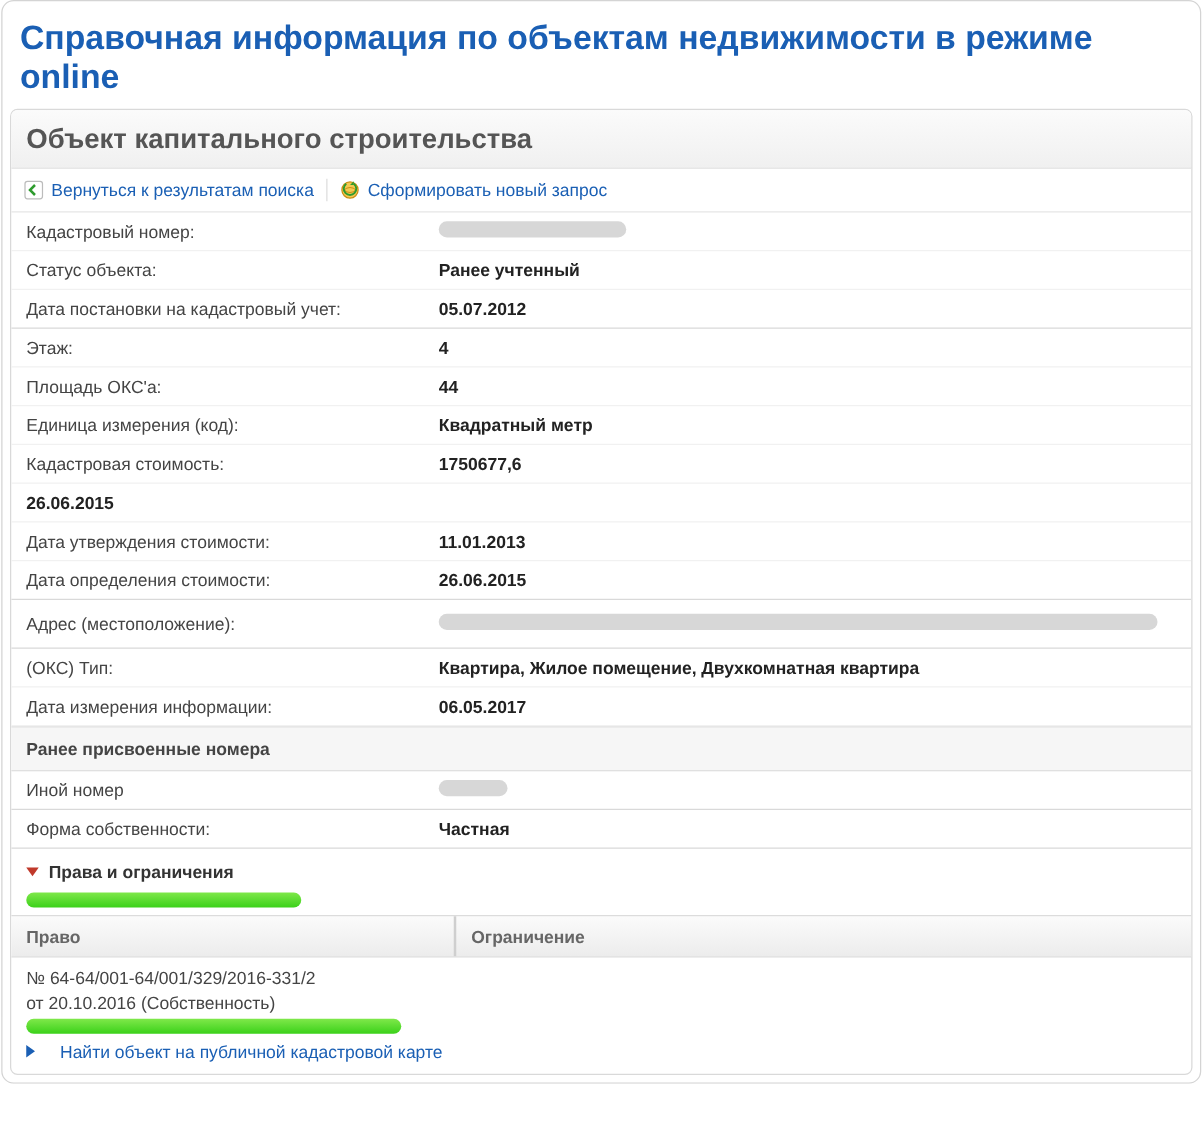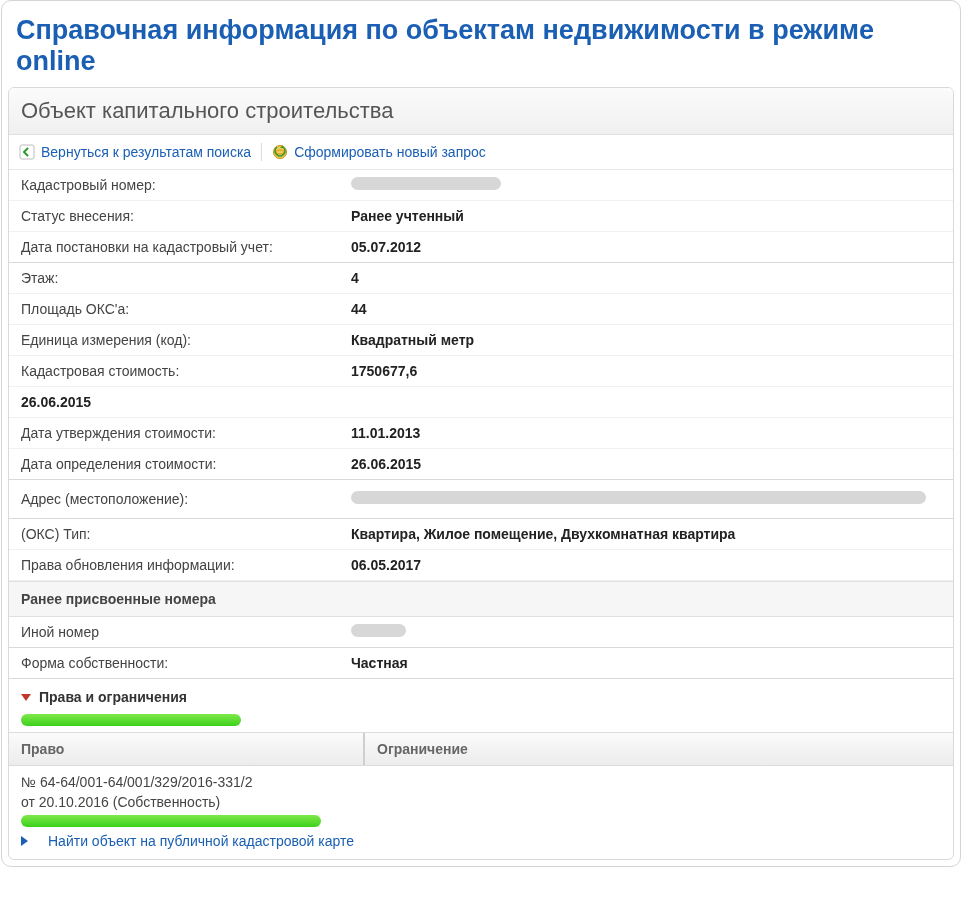--- a/index.html
+++ b/index.html
@@ -1,19 +1,19 @@
 <!DOCTYPE html>
 <html><head>
 <meta charset="utf-8">
 <style>
   html,body{margin:0;padding:0;background:#fff;font-family:Arial,Helvetica,sans-serif;font-size:14px;color:#333;}
   .page{width:958px;border:1px solid #d4d4d4;border-radius:10px;margin:0 auto;background:#fff;overflow:hidden;}
   .title{font-size:27px;font-weight:bold;color:#1a5fb4;padding:14px 14px 10px 14px;}
   .panel{margin:0 6px 6px 6px;border:1px solid #d9d9d9;border-radius:6px;overflow:hidden;}
-  .panel-hdr{background:linear-gradient(#fbfbfb,#f0f0f0);padding:10px 12px;font-size:22px;color:#555;border-bottom:1px solid #e0e0e0;}
+  .panel-hdr{background:linear-gradient(#fbfbfb,#f0f0f0);padding:10px 12px;font-size:22px;color:#555;border-bottom:1px solid #e0e0e0;font-weight:bold;}
   .toolbar{display:flex;align-items:center;gap:8px;padding:8px 10px;border-bottom:1px solid #e6e6e6;}
   .tlink{display:flex;align-items:center;gap:6px;color:#1a5fb4;font-size:14px;cursor:pointer;}
   .sep{width:1px;height:18px;background:#ddd;margin:0 2px;}
   .icon{width:16px;height:16px;display:inline-block;}
   .rows{}
   .row{display:flex;align-items:center;padding:7px 12px;border-bottom:1px solid #f1f1f1;font-size:14px;}
   .row .lbl{flex:0 0 330px;color:#444;}
   .row .val{flex:1;font-weight:bold;color:#222;}
   .hr-strong{border-bottom:1px solid #d9d9d9;}
   .section-hdr{background:#f6f6f6;font-weight:bold;color:#444;padding:9px 12px;border-top:1px solid #e0e0e0;border-bottom:1px solid #e0e0e0;}
@@ -63,21 +63,21 @@
         <span>Сформировать новый запрос</span>
       </span>
     </div>
 
     <div class="rows">
       <div class="row">
         <div class="lbl">Кадастровый номер:</div>
         <div class="val"><span class="redact" style="width:150px"></span></div>
       </div>
       <div class="row">
-        <div class="lbl">Статус внесения:</div>
+        <div class="lbl">Статус объекта:</div>
         <div class="val">Ранее учтенный</div>
       </div>
       <div class="row hr-strong">
         <div class="lbl">Дата постановки на кадастровый учет:</div>
         <div class="val">05.07.2012</div>
       </div>
 
       <div class="row">
         <div class="lbl">Этаж:</div>
         <div class="val">4</div>
@@ -109,21 +109,21 @@
       <div class="row hr-strong" style="padding-top:11px;padding-bottom:11px">
         <div class="lbl">Адрес (местоположение):</div>
         <div class="val"><span class="redact" style="width:575px"></span></div>
       </div>
 
       <div class="row">
         <div class="lbl">(ОКС) Тип:</div>
         <div class="val">Квартира, Жилое помещение, Двухкомнатная квартира</div>
       </div>
       <div class="row">
-        <div class="lbl">Права обновления информации:</div>
+        <div class="lbl">Дата измерения информации:</div>
         <div class="val">06.05.2017</div>
       </div>
     </div>
 
     <div class="section-hdr">Ранее присвоенные номера</div>
 
     <div class="rows">
       <div class="row hr-strong">
         <div class="lbl">Иной номер</div>
         <div class="val"><span class="redact" style="width:55px"></span></div>

